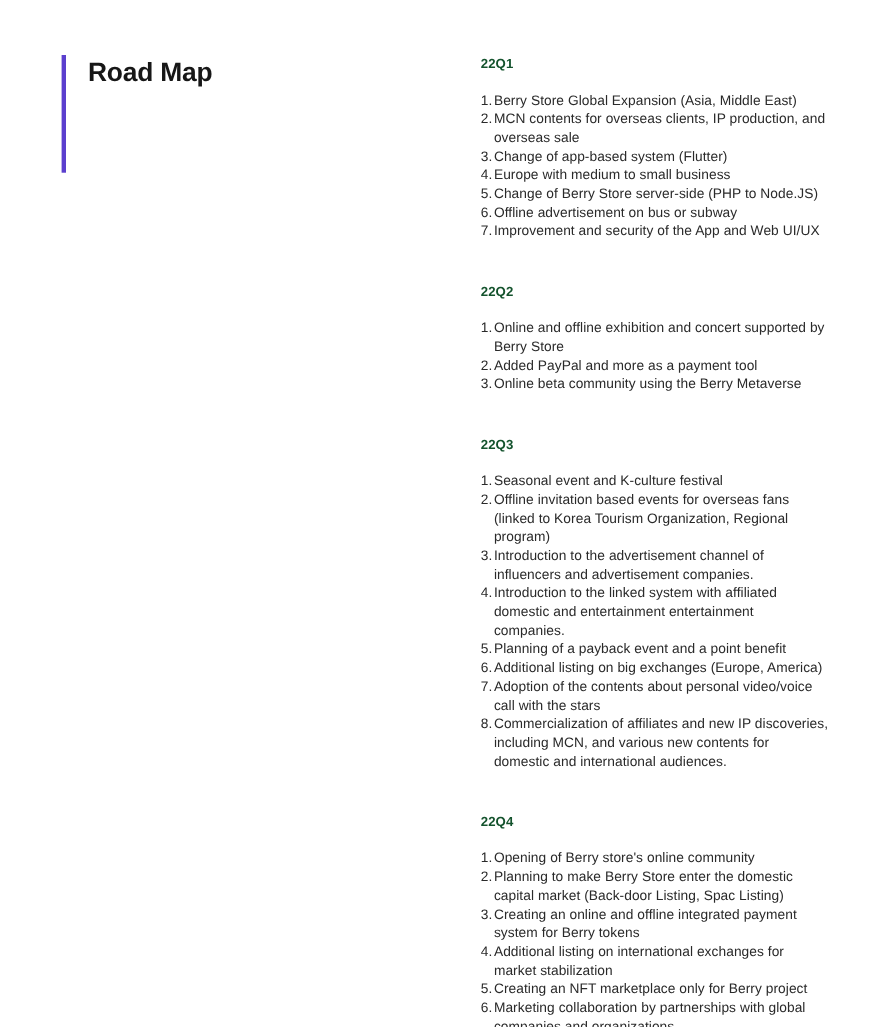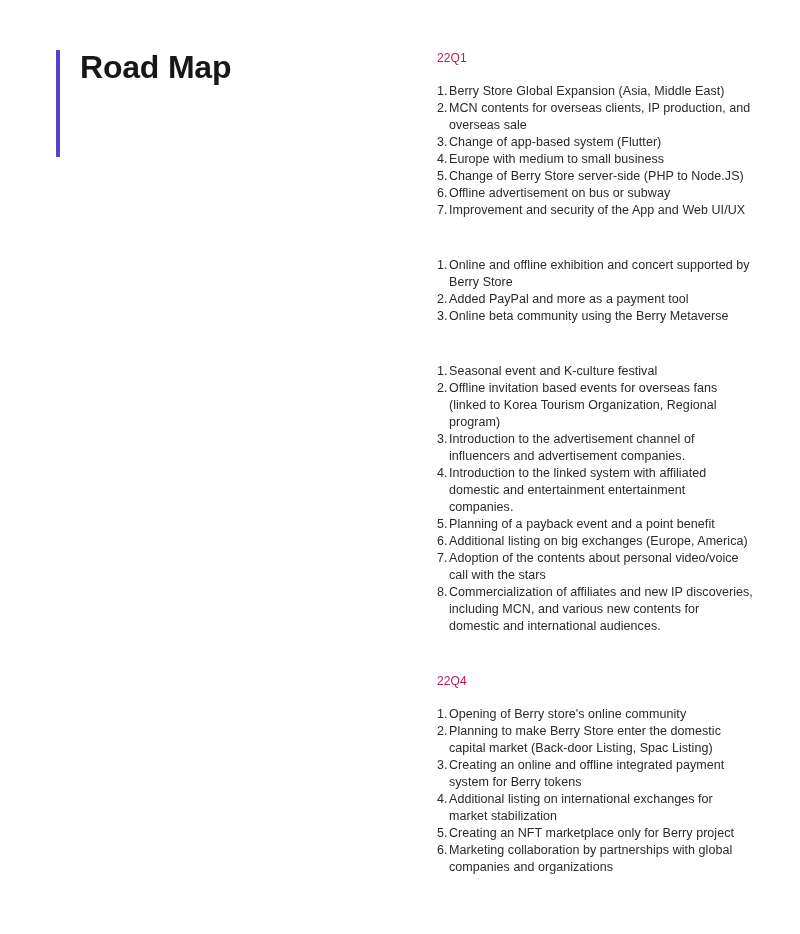--- a/index.html
+++ b/index.html
@@ -35,21 +35,21 @@
     width: 4px;
     height: 107px;
     background: #5b3fce;
     flex: 0 0 4px;
     border-radius: 0;
   }
 
   .page-title {
     margin: 0;
     padding-left: 20px;
-    font-size: 32px;
+    font-size: 24px;
     line-height: 34px;
     font-weight: 600;
     letter-spacing: -0.2px;
     color: #171717;
     white-space: nowrap;
   }
 
   
   .roadmap {
     position: absolute;
@@ -61,22 +61,22 @@
   .quarter {
     margin: 0 0 38px 0;
   }
   .quarter:last-child {
     margin-bottom: 12px;
   }
 
   .quarter-label {
     font-size: 12px;
     line-height: 16px;
-    font-weight: 400;
-    color: #be185d;
+    font-weight: 700;
+    color: #14532d;
     letter-spacing: 0.1px;
     margin: 0 0 17px 0;
   }
 
   .quarter-list {
     list-style: none;
     margin: 0;
     padding: 0;
   }
 
@@ -138,36 +138,38 @@
             <span class="item-num">6.</span>
             <span class="item-text">Offline advertisement on bus or subway</span>
           </li>
           <li>
             <span class="item-num">7.</span>
             <span class="item-text">Improvement and security of the App and Web UI/UX</span>
           </li>
         </ul>
       </section>
       <section class="quarter">
+        <div class="quarter-label">22Q2</div>
         <ul class="quarter-list">
           <li>
             <span class="item-num">1.</span>
             <span class="item-text">Online and offline exhibition and concert supported by Berry Store</span>
           </li>
           <li>
             <span class="item-num">2.</span>
             <span class="item-text">Added PayPal and more as a payment tool</span>
           </li>
           <li>
             <span class="item-num">3.</span>
             <span class="item-text">Online beta community using the Berry Metaverse</span>
           </li>
         </ul>
       </section>
       <section class="quarter">
+        <div class="quarter-label">22Q3</div>
         <ul class="quarter-list">
           <li>
             <span class="item-num">1.</span>
             <span class="item-text">Seasonal event and K-culture festival</span>
           </li>
           <li>
             <span class="item-num">2.</span>
             <span class="item-text">Offline invitation based events for overseas fans (linked to Korea Tourism Organization, Regional program)</span>
           </li>
           <li>

